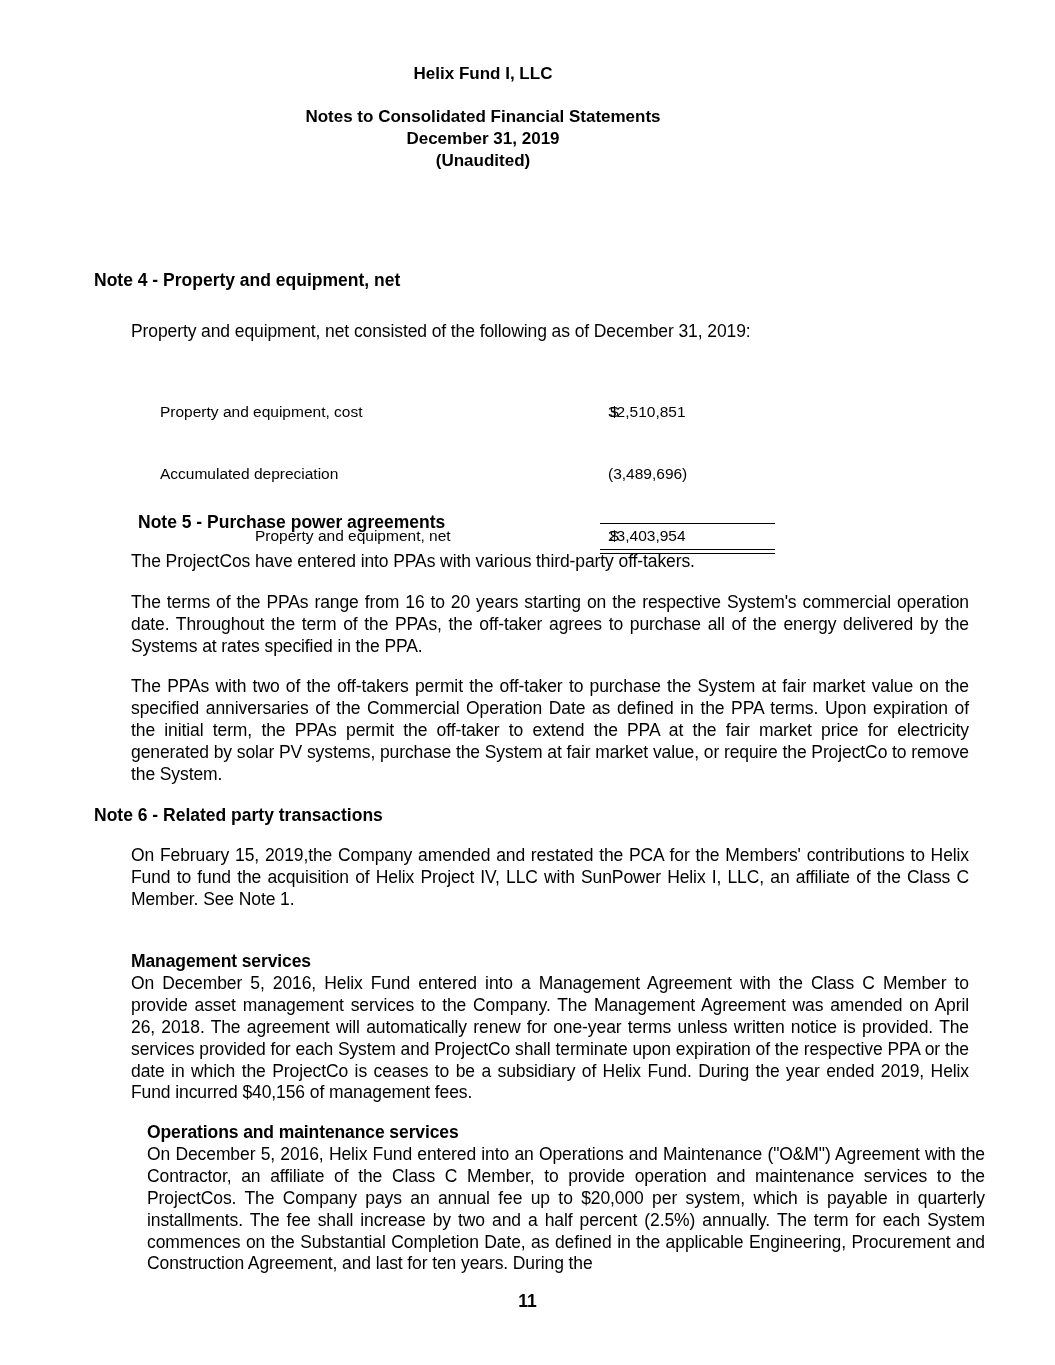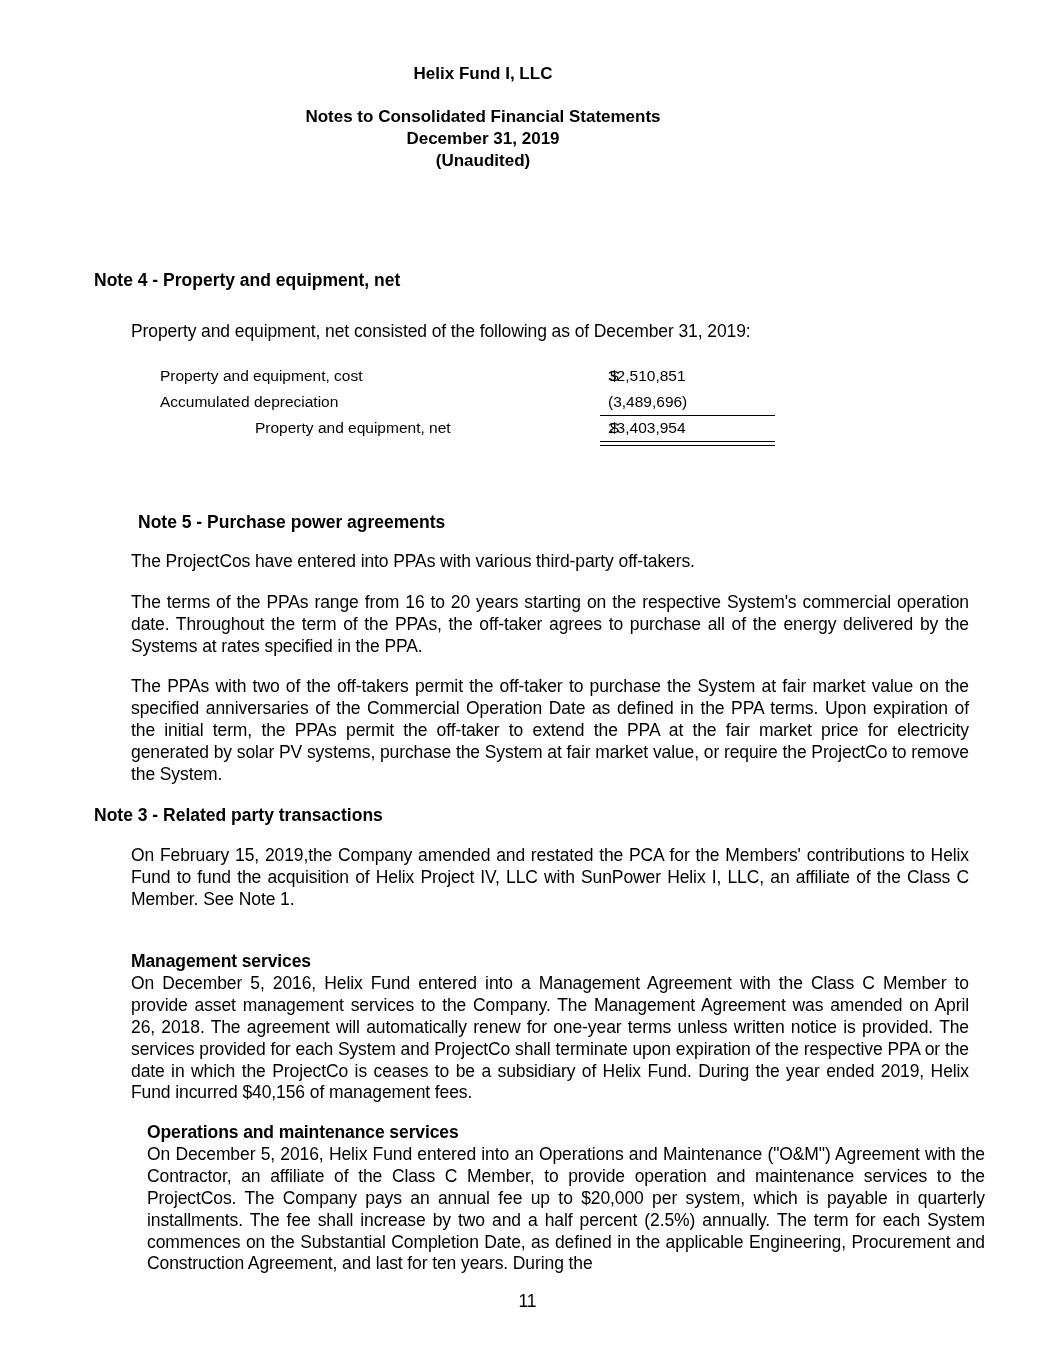--- a/index.html
+++ b/index.html
@@ -53,20 +53,21 @@
     .fin-table {
       position: absolute;
       left: 160px;
       top: 363px;
       font-size: 15.5px;
     }
     .fin-row {
       position: relative;
       height: 26px;
       width: 620px;
+      margin-top: 36px;
     }
     .fin-label {
       position: absolute;
       left: 0;
       top: 4px;
       white-space: nowrap;
     }
     .fin-label.indent { left: 95px; }
     .fin-dollar {
       position: absolute;
@@ -99,20 +100,21 @@
       border-top: 1.5px solid #000;
       border-bottom: 1.5px solid #000;
     }
     .page-number {
       position: absolute;
       top: 1291px;
       left: 0;
       width: 1055px;
       text-align: center;
       font-size: 17.5px;
+      font-weight: bold;
     }
   </style>
 </head>
 <body>
 
 <div>
   <div class="header h-company">Helix Fund I, LLC</div>
   <div class="header h-block">
     <div>Notes to Consolidated Financial Statements</div>
     <div>December 31, 2019</div>
@@ -141,21 +143,21 @@
     <span class="fin-amount">23,403,954</span>
     <span class="rule-double"></span>
   </div>
 </div>
 
 <h2 class="heading" style="top:511px;margin-left:44px;">Note 5 - Purchase power agreements</h2>
 <p class="para nojust" style="top:551px;">The ProjectCos have entered into PPAs with various third-party off-takers.</p>
 <p class="para" style="top:592px;">The terms of the PPAs range from 16 to 20 years starting on the respective System's commercial operation date. Throughout the term of the PPAs, the off-taker agrees to purchase all of the energy delivered by the Systems at rates specified in the PPA.</p>
 <p class="para" style="top:676px;">The PPAs with two of the off-takers permit the off-taker to purchase the System at fair market value on the specified anniversaries of the Commercial Operation Date as defined in the PPA terms. Upon expiration of the initial term, the PPAs permit the off-taker to extend the PPA at the fair market price for electricity generated by solar PV systems, purchase the System at fair market value, or require the ProjectCo to remove the System.</p>
 
-<h2 class="heading" style="top:804px;">Note 3 - Related party transactions</h2>
+<h2 class="heading" style="top:804px;">Note 6 - Related party transactions</h2>
 
 <div class="para" style="top:845px;">
   <span>On February 15, 2019,the Company amended and restated the PCA for the Members' contributions to Helix Fund to fund the acquisition of Helix Project IV, LLC with SunPower Helix I, LLC, an affiliate of the Class C Member. See Note 1.</span>
 </div>
 
 <div class="para" style="top:951px;">
   <span class="subhead">Management services</span>
   <span>On December 5, 2016, Helix Fund entered into a Management Agreement with the Class C Member to provide asset management services to the Company. The Management Agreement was amended on April 26, 2018. The agreement will automatically renew for one-year terms unless written notice is provided. The services provided for each System and ProjectCo shall terminate upon expiration of the respective PPA or the date in which the ProjectCo is ceases to be a subsidiary of Helix Fund. During the year ended 2019, Helix Fund incurred $40,156 of management fees.</span>
 </div>
 

